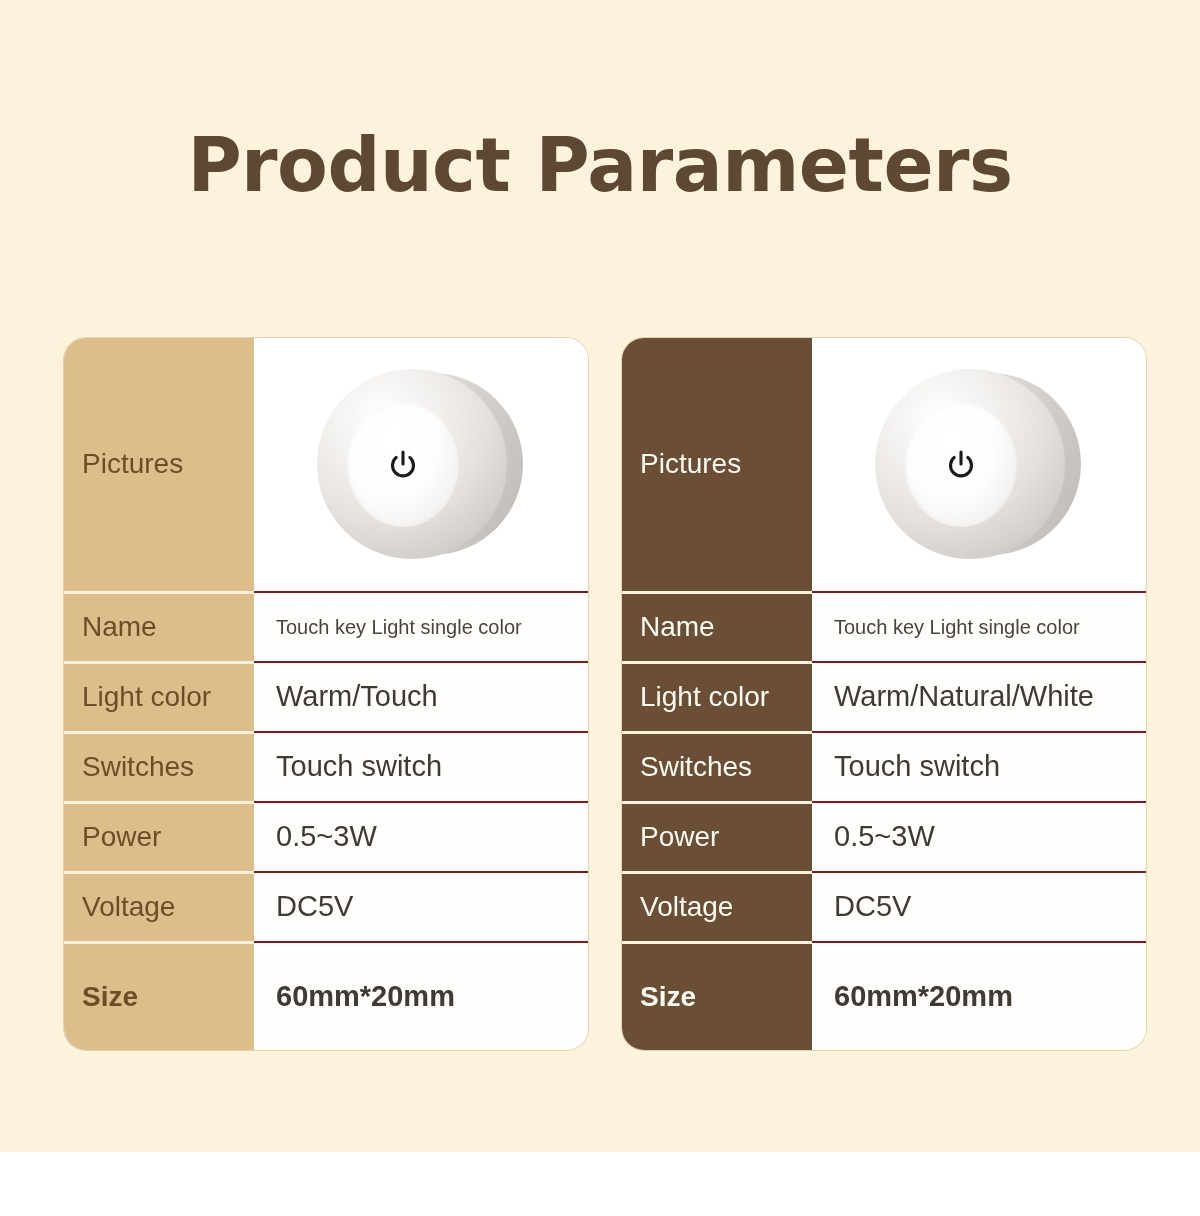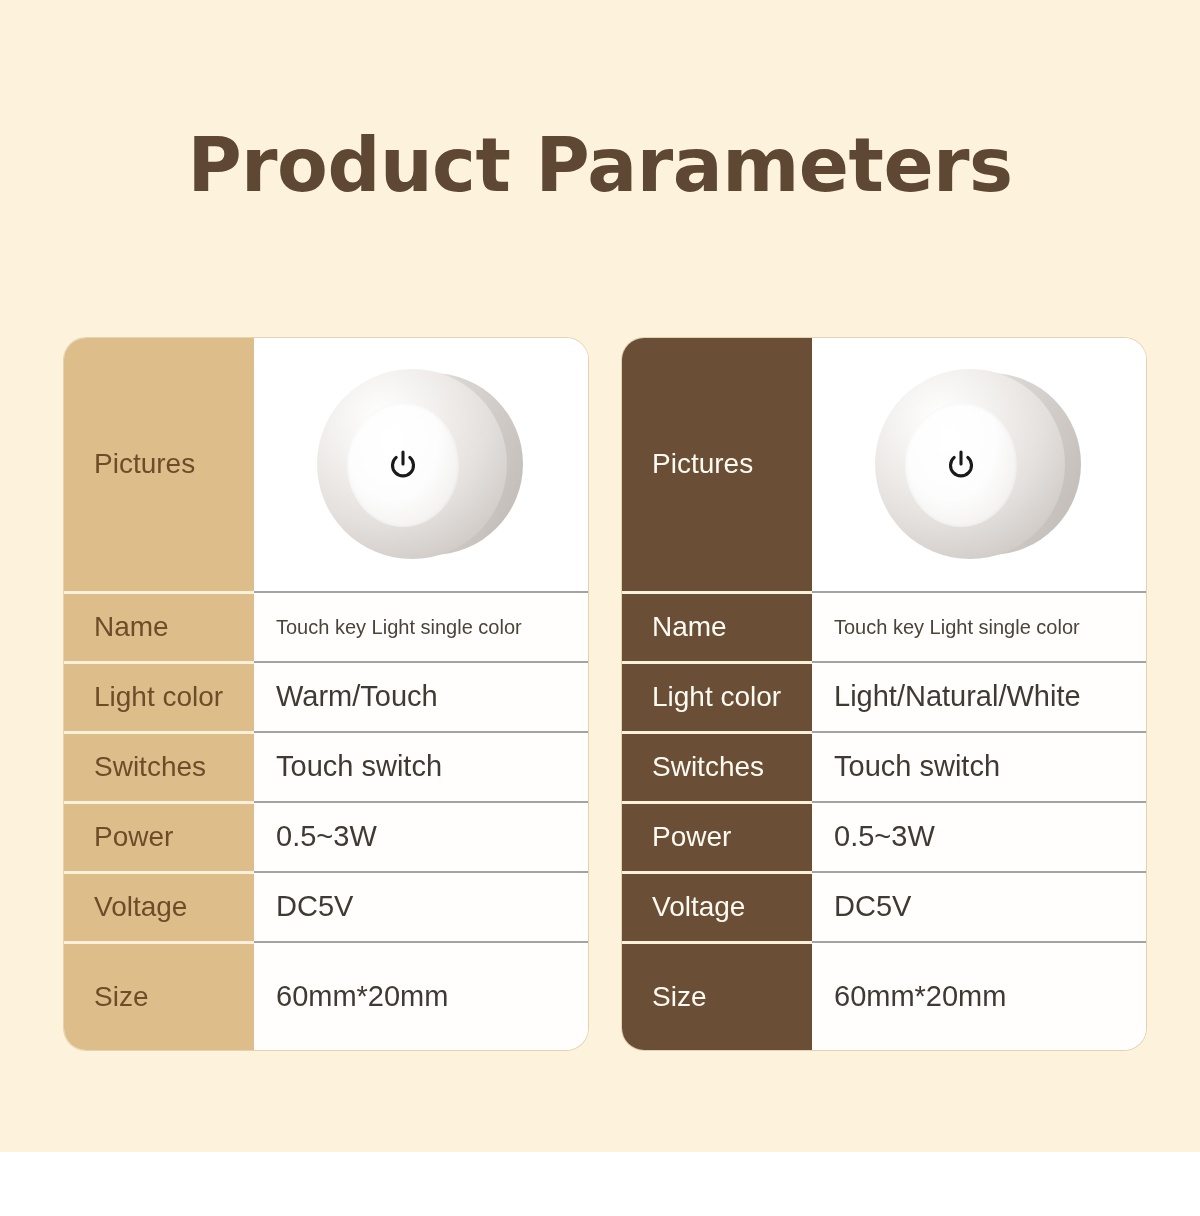--- a/index.html
+++ b/index.html
@@ -76,48 +76,48 @@
   .spec-row { display: table-row; }
 
   .cell-label, .cell-value {
     display: table-cell;
     vertical-align: middle;
     line-height: 1.15;
   }
 
   .cell-label {
     width: 190px;
-    padding-left: 30px;
+    padding-left: 18px;
     font-size: 28px;
   }
   .cell-value {
     padding-left: 22px;
     padding-right: 12px;
     font-size: 29px;
     color: #3f3a33;
     background: #fffefc;
   }
 
   
   .spec-row + .spec-row .cell-label { border-top: 3px solid #fbf0d9; }
-  .spec-row + .spec-row .cell-value { border-top: 2px solid #a3a3a3; }
+  .spec-row + .spec-row .cell-value { border-top: 2px solid #7f1d1d; }
 
   
   .left .cell-label { background: #ddbe8b; color: #6d4d29; }
   .left .row-pictures .cell-label { background: #ddbe8b; }
 
   
   .right .cell-label { background: #6a4f36; color: #fdfaf2; }
   .right .spec-row + .spec-row .cell-label { border-top: 3px solid #fbf0d9; }
 
   
   .row-pictures { height: 254px; }
   .row-name     { height: 70px; }
   .row-std      { height: 70px; margin-left: 32px; }
-  .row-size     { height: 108px; }
+  .row-size     { height: 108px; font-weight: bold; }
 
   .row-pictures .cell-value { padding: 0; }
   .row-name .cell-value { font-size: 20px; color: #4a443c; }
 
   
   .product-wrap {
     position: relative;
     width: 100%;
     height: 100%;
     background: #ffffff;
@@ -267,21 +267,21 @@
         </div>
       </div>
 
       <div class="spec-row row-name">
         <div class="cell-label">Name</div>
         <div class="cell-value nowrap">Touch key Light single color</div>
       </div>
 
       <div class="spec-row row-std">
         <div class="cell-label">Light color</div>
-        <div class="cell-value nowrap">Light/Natural/White</div>
+        <div class="cell-value nowrap">Warm/Natural/White</div>
       </div>
 
       <div class="spec-row row-std">
         <div class="cell-label">Switches</div>
         <div class="cell-value nowrap">Touch switch</div>
       </div>
 
       <div class="spec-row row-std">
         <div class="cell-label">Power</div>
         <div class="cell-value nowrap">0.5~3W</div>

